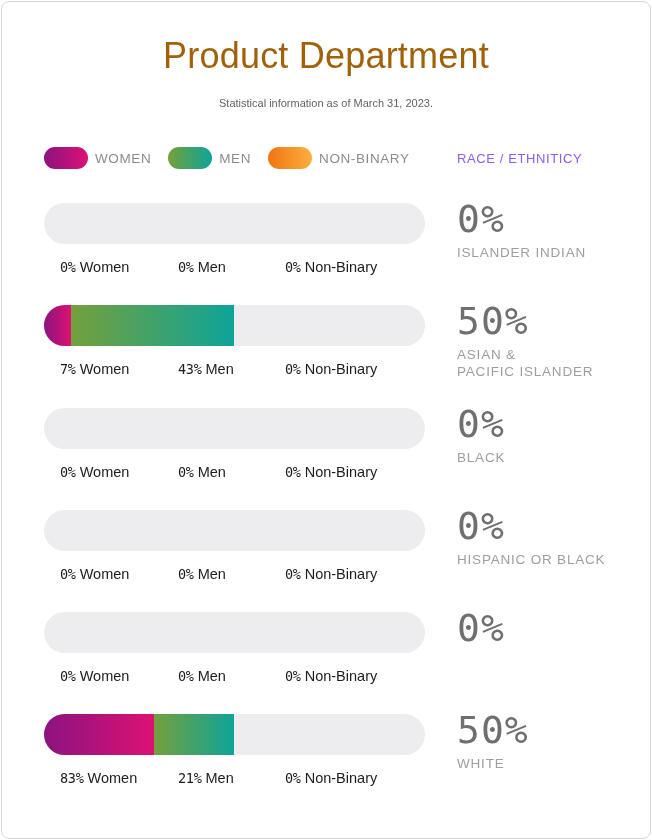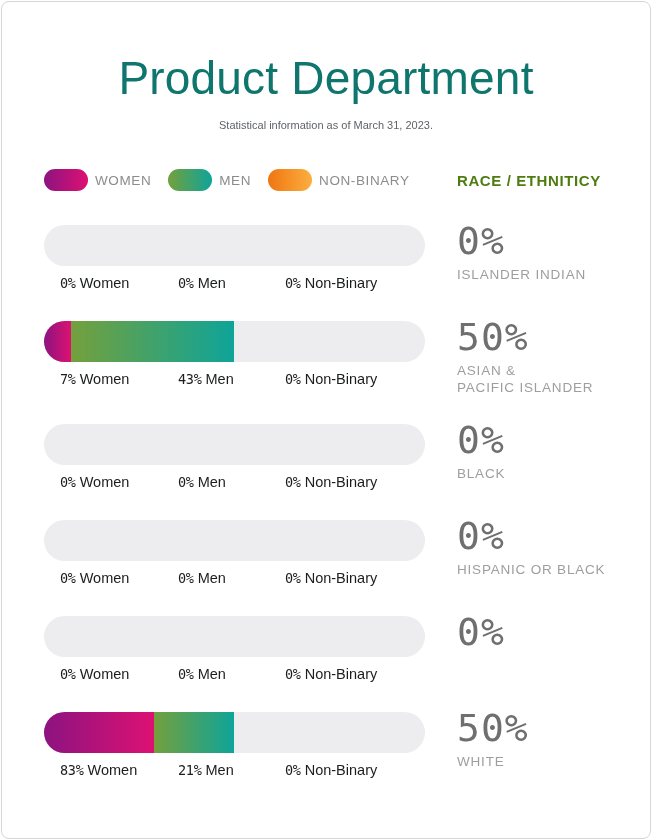--- a/index.html
+++ b/index.html
@@ -12,23 +12,23 @@
   .card {
     width: 650px; height: 838px; margin: 1px;
     background: #ffffff;
     border: 1px solid #d6d6d6;
     border-radius: 8px;
     overflow: hidden;
   }
   
   .hdr { text-align: center; }
   .hdr h1 {
-    margin-top: 56px;
-    font-size: 46px; line-height: 40px;
-    font-weight: 400; color: #0f766e;
+    margin-top: 34px;
+    font-size: 36px; line-height: 40px;
+    font-weight: 400; color: #a16207;
     letter-spacing: 0.2px;
   }
   .hdr .sub {
     font-size: 11px; line-height: 22px;
     color: #5f6368; font-weight: 400;
   }
   .hdr .sub.first { margin-top: 16px; }
   
   .legend-row {
     margin: 33px 0 0 42px;
@@ -41,36 +41,36 @@
   .legend-item { display: flex; align-items: center; column-gap: 7px; }
   .pill {
     width: 44px; height: 22px; border-radius: 11px;
     display: inline-block;
   }
   .legend-label {
     font-size: 13.5px; letter-spacing: 0.6px;
     color: #8c8c8c; white-space: nowrap;
   }
   .race-header {
-    font-size: 15px; letter-spacing: 0.6px;
-    color: #4d7c0f; white-space: nowrap; font-weight: bold;
+    font-size: 13px; letter-spacing: 0.6px;
+    color: #8b5cf6; white-space: nowrap;
   }
   
   .rows { margin: 34px 0 0 42px; }
   .row { display: flex; margin-bottom: 28px; }
   .row-left { width: 381px; margin-right: 32px; }
   .track {
     width: 381px; height: 41px;
     background: #ededef;
     border-radius: 21px;
     overflow: hidden;
     display: flex;
   }
   .seg { height: 100%; }
-  .stats { position: relative; height: 18px; margin-top: 9px; }
+  .stats { position: relative; height: 18px; margin-top: 15px; }
   .stat {
     position: absolute; top: 0; white-space: nowrap;
     font-size: 14.5px; color: #1b1d1f;
   }
   .stat .num {
     font-family: "DejaVu Sans Mono", monospace;
     font-size: 13.5px; letter-spacing: -0.3px;
   }
   .stat.s0 { left: 16px; }
   .stat.s1 { left: 134px; }

